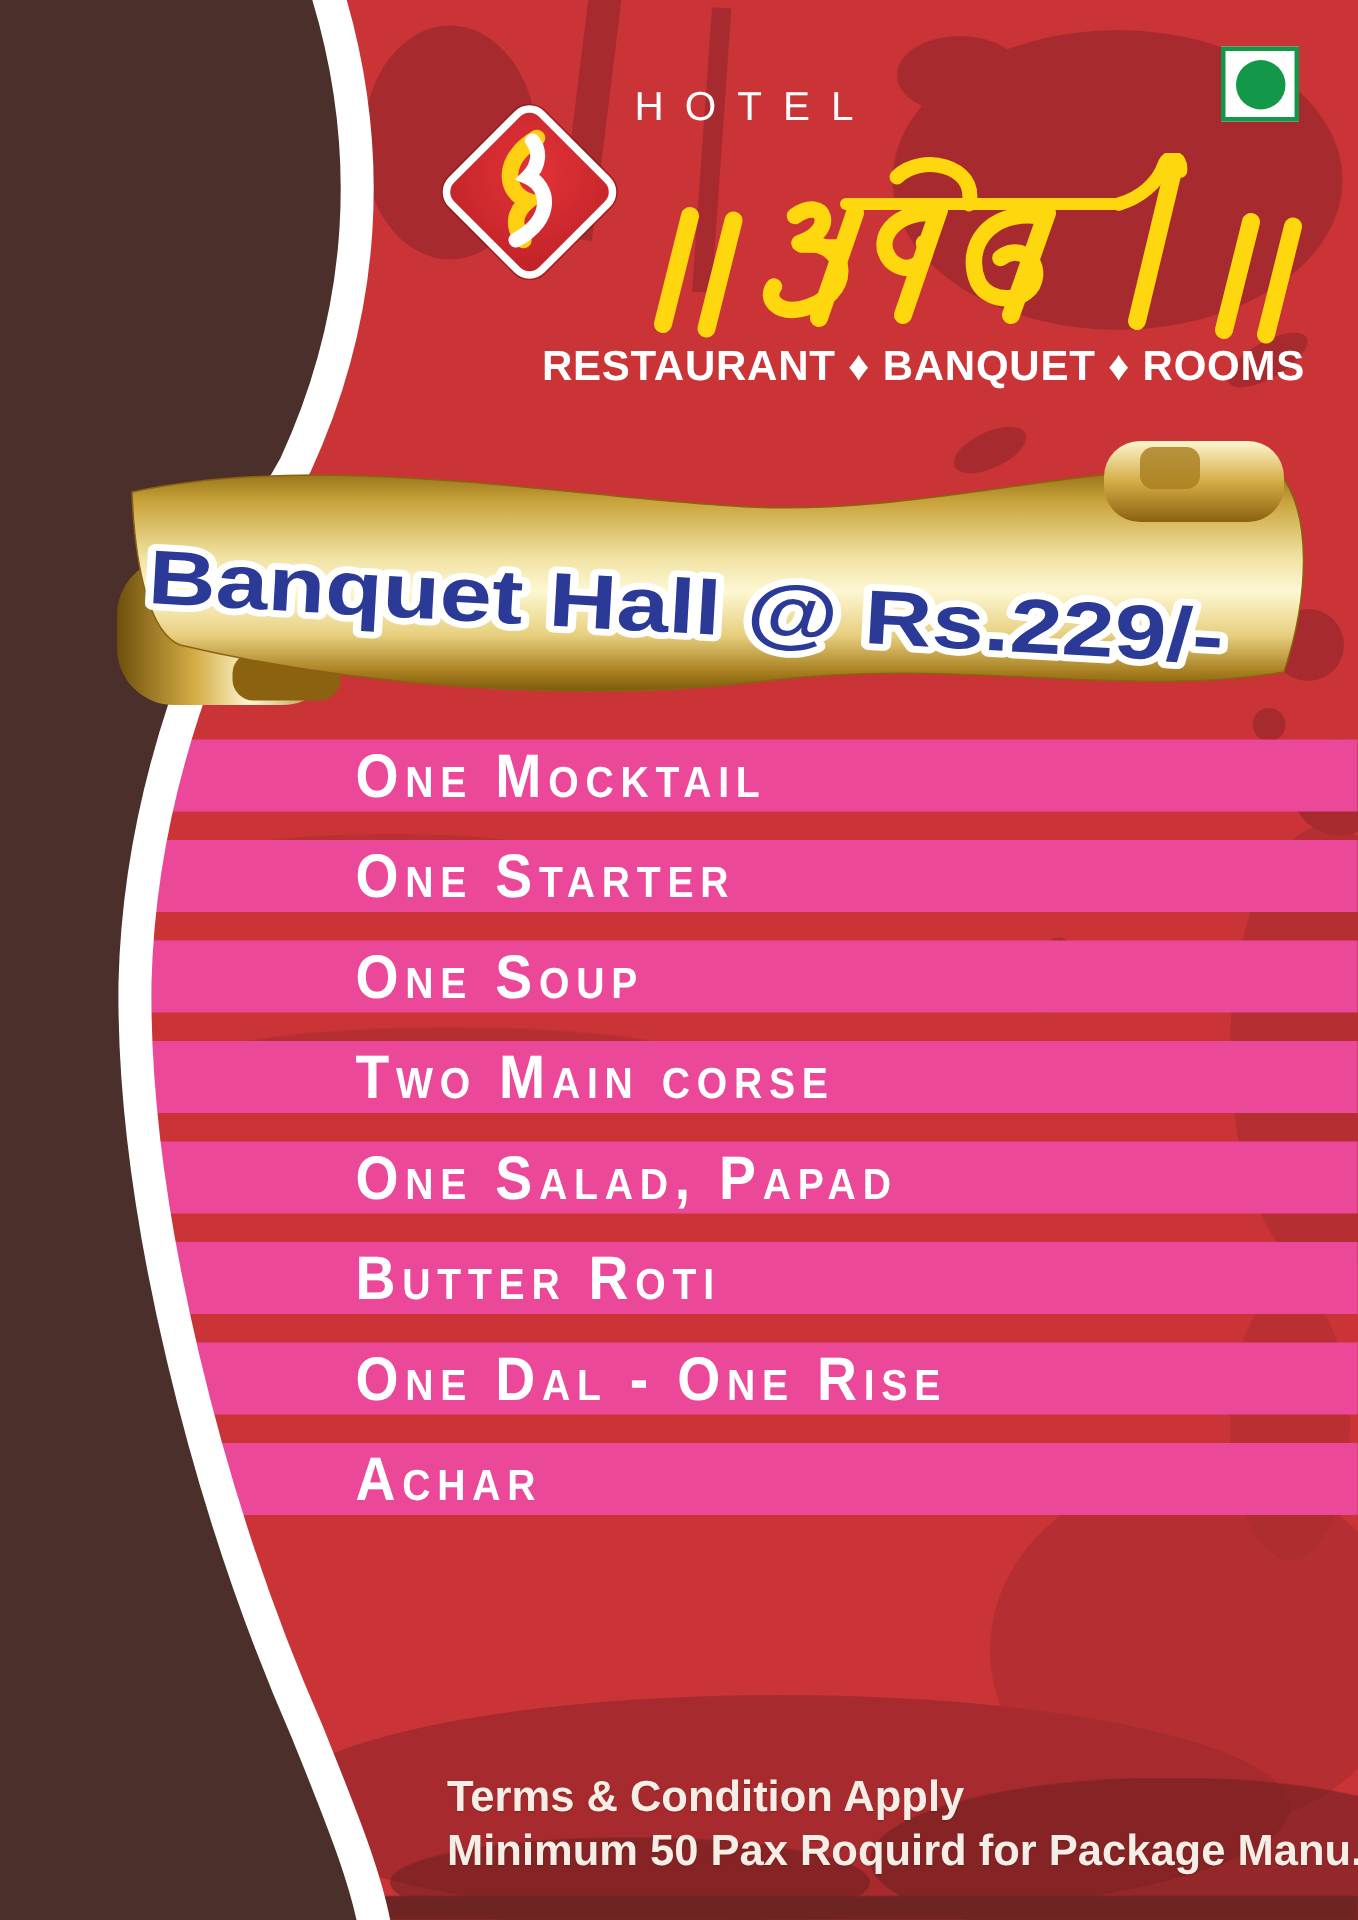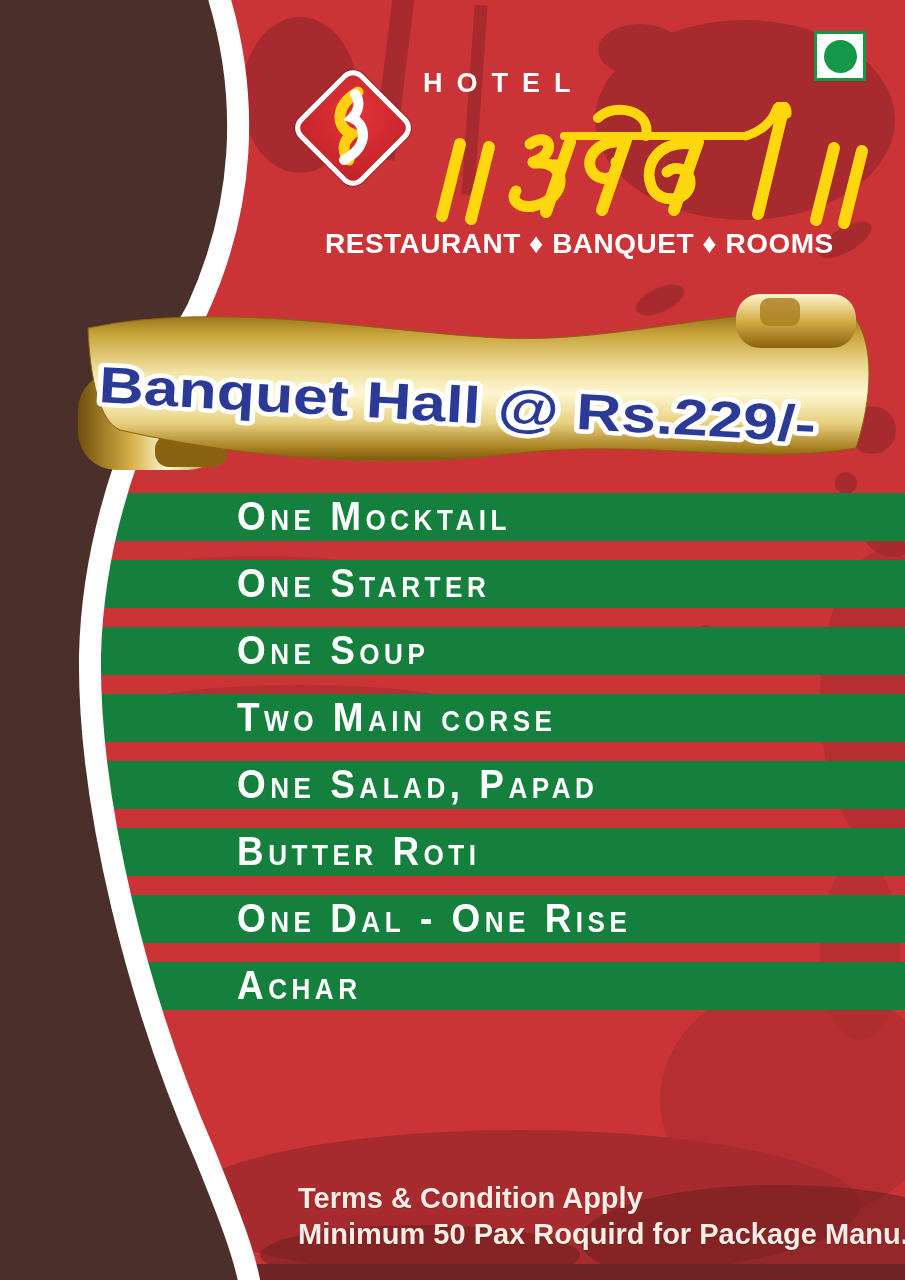--- a/index.html
+++ b/index.html
@@ -11,46 +11,46 @@
   svg{display:block;}
 
   
   .veg-mark{
     position:absolute;left:814px;top:31px;width:52px;height:50px;
     background:#ffffff;border:3px solid #13984a;box-sizing:border-box;
     display:flex;align-items:center;justify-content:center;z-index:6;
   }
   .veg-dot{width:33px;height:33px;border-radius:50%;background:#13984a;}
   .hotel-label{
-    position:absolute;left:423px;top:68px;z-index:6;
-    color:#ffffff;font-weight:700;font-size:27px;letter-spacing:14px;
+    position:absolute;left:423px;top:56px;z-index:6;
+    color:#ffffff;font-weight:400;font-size:27px;letter-spacing:14px;
   }
   .logo-wrap{position:absolute;left:291px;top:66px;width:116px;height:116px;z-index:6;}
   .logo-diamond{
     position:absolute;left:17px;top:17px;width:80px;height:80px;
     background:radial-gradient(circle at 40% 35%,#e23338,#bf2227);
     border:5px solid #ffffff;border-radius:14px;transform:rotate(45deg);
     box-shadow:0 0 0 1px rgba(120,20,20,.6);
   }
   .logo-flame{position:absolute;left:23px;top:18px;}
   .devanagari{position:absolute;left:430px;top:102px;z-index:6;}
   .tagline{
     position:absolute;left:325px;top:228px;width:545px;z-index:6;
     color:#ffffff;font-weight:700;font-size:28px;letter-spacing:.5px;
-    text-align:left;white-space:nowrap;
+    text-align:right;white-space:nowrap;
   }
 
   
   .ribbon{position:absolute;left:60px;top:280px;z-index:5;}
 
   
   .menu-list{position:absolute;left:0;top:493px;width:905px;z-index:2;}
   .menu-row{
-    height:48px;margin-bottom:19px;background:#15803d;
-    display:flex;padding-left:237px;box-sizing:border-box;
+    height:48px;margin-bottom:19px;background:#ec4899;
+    display:flex;align-items:center;padding-left:237px;box-sizing:border-box;
   }
   .menu-text{
     display:inline-block;color:#ffffff;font-weight:700;font-size:41px;
     font-variant:small-caps;letter-spacing:5px;white-space:nowrap;
     transform:scaleX(.9);transform-origin:left center;
   }
 
   
   .footer{
     position:absolute;left:298px;top:1180px;z-index:4;color:#f4eee6;

